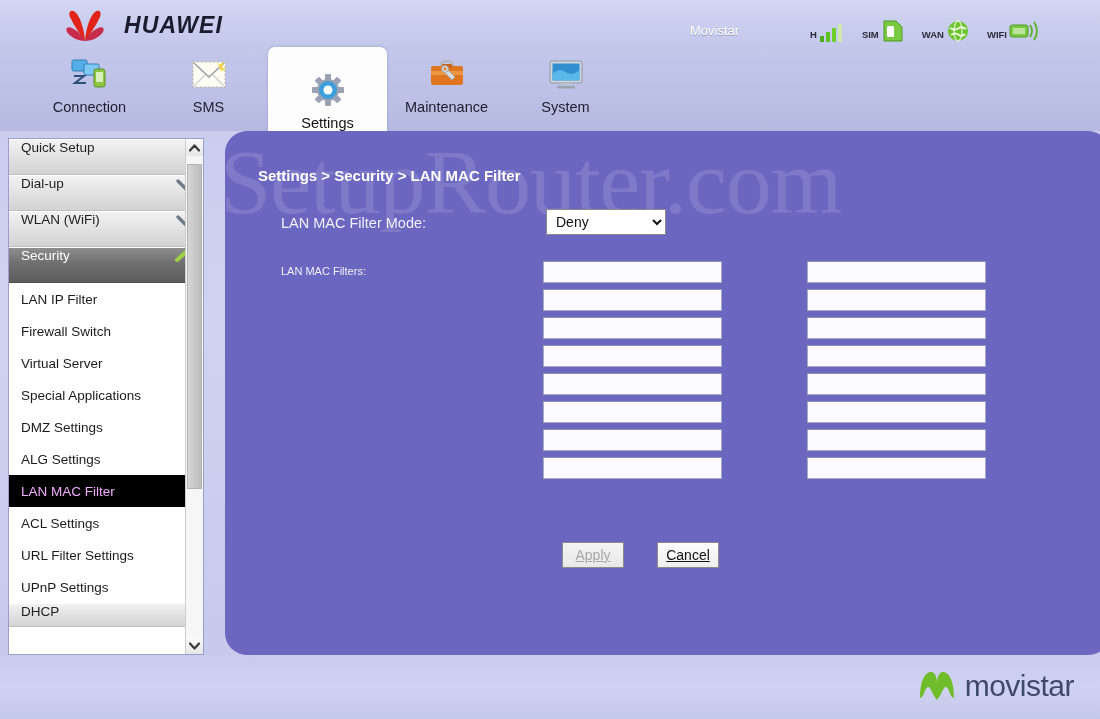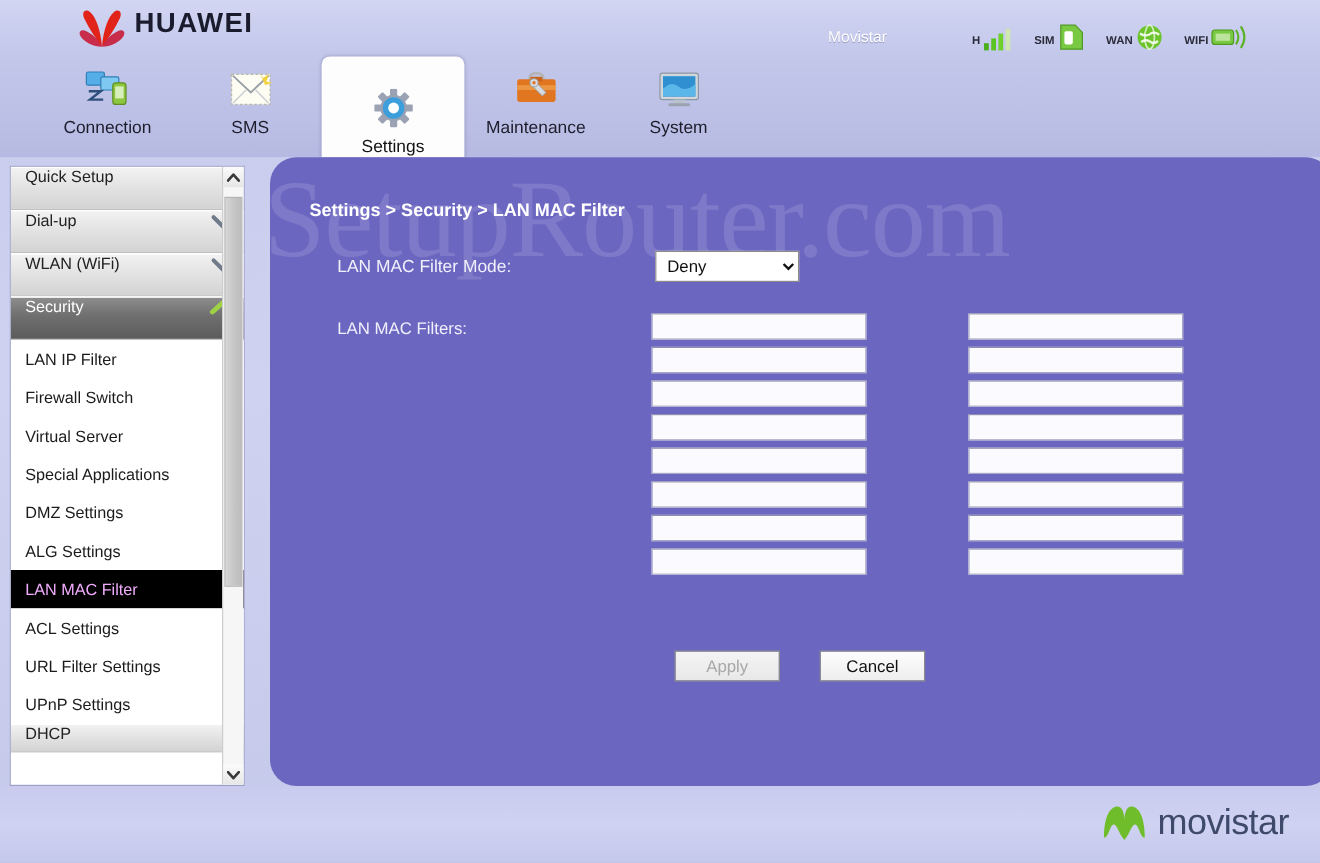--- a/index.html
+++ b/index.html
@@ -14,21 +14,21 @@
     background:linear-gradient(180deg,#c7cbec 0%,#cfd2f0 45%,#c5c9ea 100%);
   }
 
   
   .brandbar{
     position:absolute;left:0;top:0;width:1100px;height:47px;
     background:linear-gradient(180deg,#d3d6f2 0%,#c9cdee 55%,#c3c7ea 100%);
   }
   .huawei-logo{
     position:absolute;left:62px;top:6px;width:270px;height:38px;
-    display:flex;gap:4px;
+    display:flex;align-items:center;gap:16px;font-style:italic;
   }
   .huawei-flower{width:46px;height:34px;display:block;}
   .huawei-word{
     font-size:23px;font-weight:bold;color:#1b1b2e;letter-spacing:1.2px;
     font-family:"Liberation Sans", sans-serif;
   }
   .carrier-top{
     position:absolute;left:690px;top:23px;font-size:13px;color:#ffffff;
     text-shadow:0 1px 0 rgba(120,120,160,.6);
   }
@@ -113,44 +113,44 @@
   }
   .watermark{
     position:absolute;left:-5px;top:-2px;width:900px;
     font-family:"Liberation Serif", serif;font-size:92px;color:#ffffff;opacity:.13;
     white-space:nowrap;letter-spacing:-1px;pointer-events:none;
   }
   .breadcrumb{
     position:absolute;left:33px;top:36px;font-size:15px;font-weight:bold;color:#ffffff;
   }
   .lbl-mode{position:absolute;left:56px;top:84px;font-size:14.5px;color:#f0f0fb;}
-  .lbl-filters{position:absolute;left:56px;top:134px;font-size:14px;color:#f0f0fb;}
+  .lbl-filters{position:absolute;left:56px;top:134px;font-size:11px;color:#f0f0fb;}
 
   .sel-wrap{position:absolute;left:321px;top:78px;width:120px;height:26px;}
   select.modesel{
     width:120px;height:26px;font-size:14px;font-family:"Liberation Sans",sans-serif;
     border:1px solid #8a8a8a;background:#ffffff;color:#111;padding-left:5px;
     box-sizing:border-box;
   }
 
   .fields{position:absolute;left:0;top:0;width:885px;height:524px;}
   .fcol{position:absolute;top:130px;width:179px;}
   .fcol.left{left:318px;}
   .fcol.right{left:582px;}
   .finput{
     display:block;width:179px;height:22px;margin-bottom:6px;box-sizing:border-box;
     border:1px solid #a9a9c6;border-top:1px solid #8e8eb0;background:#fbfbff;
     font-family:"Liberation Sans",sans-serif;font-size:13px;padding-left:4px;color:#111;
   }
 
   .btnrow{position:absolute;left:337px;top:411px;display:flex;gap:33px;}
   .btn{
-    width:88px;height:26px;font-size:14px;font-family:"Liberation Sans",sans-serif;
+    width:62px;height:26px;font-size:14px;font-family:"Liberation Sans",sans-serif;
     border:1px solid #8a8a8a;background:linear-gradient(180deg,#fdfdfd,#eeeeee);
-    color:#111;cursor:pointer;box-sizing:border-box;
+    color:#111;cursor:pointer;box-sizing:border-box;text-decoration:underline;
   }
   .btn.disabled{color:#a8a8a8;background:linear-gradient(180deg,#f4f4f4,#e8e8e8);cursor:default;}
 
   
   .footer{
     position:absolute;left:0;bottom:0;width:1100px;height:64px;
     background:linear-gradient(180deg,#c8cbed 0%,#cfd2f1 50%,#c4c8eb 100%);
   }
   .movistar{
     position:absolute;right:26px;top:12px;display:flex;align-items:center;gap:7px;

